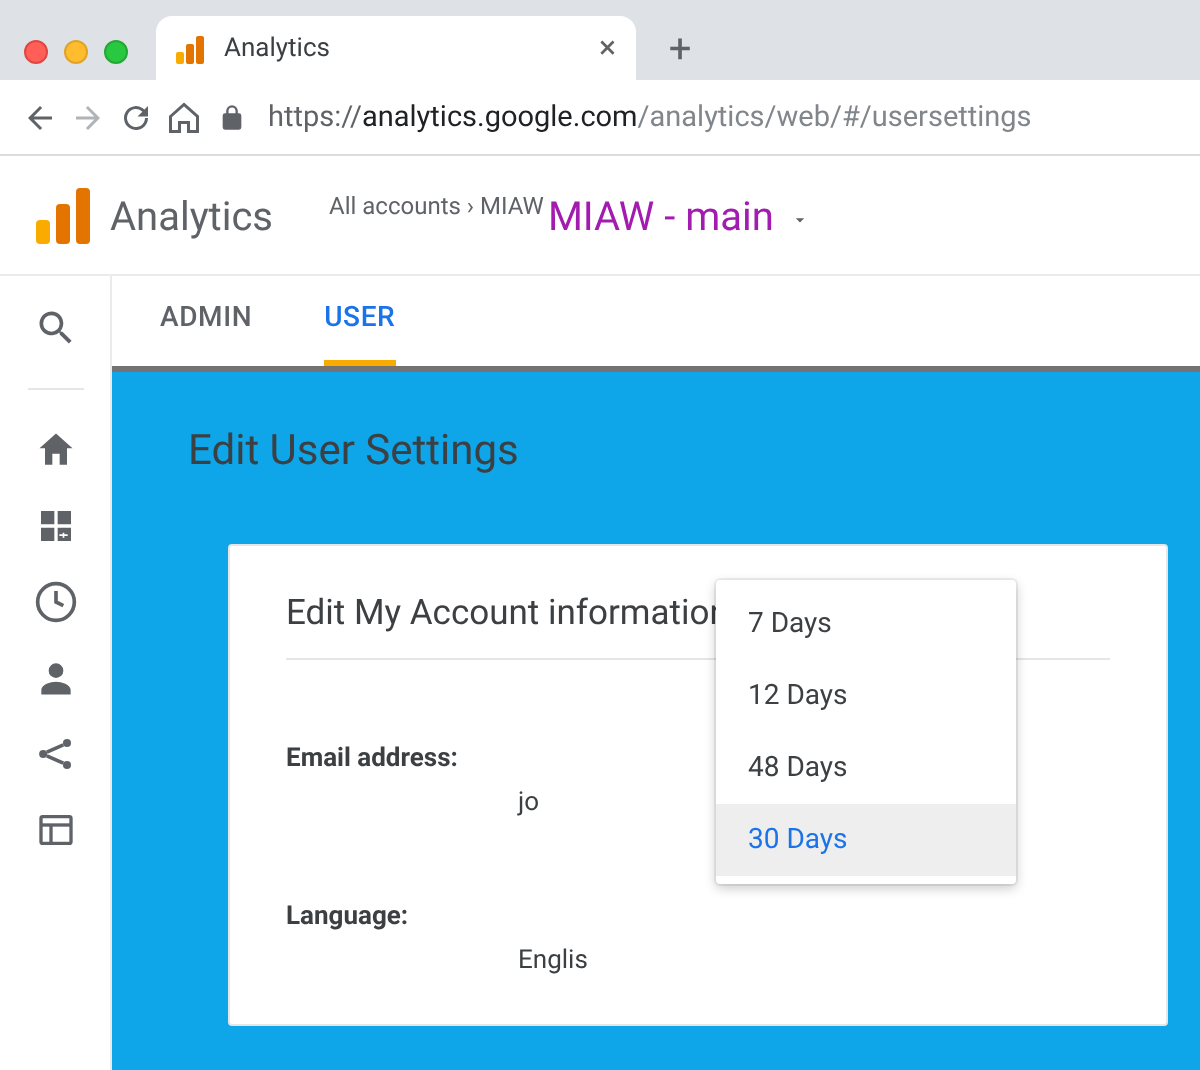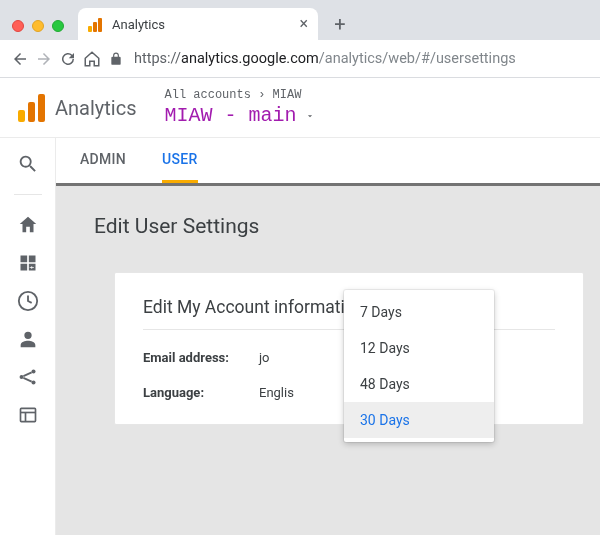--- a/index.html
+++ b/index.html
@@ -31,46 +31,46 @@
 
   
   .app-header { display: flex; align-items: center; height: 60px; padding: 0 18px; gap: 18px; border-bottom: 1px solid #ebebeb; }
   .ga-logo { display: flex; align-items: center; gap: 10px; }
   .ga-logo .bars { display: flex; align-items: flex-end; gap: 3px; }
   .ga-logo .bars .lb { width: 7px; border-radius: 2px; }
   .ga-logo .bars .l1 { height: 12px; background: #f9ab00; }
   .ga-logo .bars .l2 { height: 20px; background: #e37400; }
   .ga-logo .bars .l3 { height: 28px; background: #e37400; }
   .ga-logo-text { font-size: 20px; color: #5f6368; }
-  .account-picker { display: flex; flex-direction: column; gap: 2px; margin-left: 10px; font-family: Liberation Mono, monospace; }
+  .account-picker { display: flex; gap: 2px; margin-left: 10px; }
   .bc { font-size: 12px; color: #5f6368; }
   .acct-line { display: flex; align-items: center; gap: 8px; font-size: 20px; color: #a21caf; }
   .caret { color: #5f6368; }
 
   .app-body { display: flex; height: calc(535px - 40px - 38px - 60px); }
   .sidebar { width: 56px; background: #fff; border-right: 1px solid #ebebeb; display: flex; flex-direction: column; align-items: center; padding-top: 14px; gap: 14px; }
   .sidebar .divider { width: 28px; height: 1px; background: #e6e6e6; margin: 4px 0; }
   .side-ic { width: 24px; height: 24px; display: flex; align-items: center; justify-content: center; color: #5f6368; }
   .side-ic svg { fill: #5f6368; }
 
   .content { flex: 1; background: #fff; display: flex; flex-direction: column; }
   .tabs-row { display: flex; height: 48px; align-items: stretch; padding-left: 24px; gap: 36px; border-bottom: 3px solid #737373; font-size: 14px; font-weight: 500; letter-spacing: .3px; }
   .tab-item { display: flex; align-items: center; color: #5f6368; border-bottom: 3px solid transparent; }
   .tab-item.active { color: #1a73e8; border-bottom-color: #f9ab00; }
 
-  .page { padding: 28px 0 0 34px; background: #e5e5e5; flex: 1; position: relative; }
+  .page { padding: 28px 0 0 34px; background: #0ea5e9; flex: 1; position: relative; }
   .page h1 { font-size: 21px; font-weight: 400; color: #3c4043; margin-bottom: 34px; padding-left: 4px; }
   .card { background: #fff; border: 1px solid #e6e6e6; border-radius: 2px; padding: 24px 28px; margin-left: 24px; width: 470px; }
   .card h2 { font-size: 17.5px; font-weight: 400; color: #3c4043; padding-bottom: 12px; border-bottom: 1px solid #e6e6e6; }
   .field-row { display: flex; align-items: center; margin-top: 20px; font-size: 13px; }
   .field-row .lbl { font-weight: 700; color: #3c4043; width: 116px; }
-  .field-row .val { color: #3c4043; }
+  .field-row .val { color: #3c4043; margin-top: 44px; }
 
   
-  .menu { position: absolute; left: 288px; top: 104px; width: 150px; background: #fff; border-radius: 2px; box-shadow: 0 2px 6px rgba(0,0,0,.22), 0 0 0 1px rgba(0,0,0,.06); font-size: 14px; color: #3c4043; z-index: 10; padding: 4px 0; }
+  .menu { position: absolute; left: 302px; top: 104px; width: 150px; background: #fff; border-radius: 2px; box-shadow: 0 2px 6px rgba(0,0,0,.22), 0 0 0 1px rgba(0,0,0,.06); font-size: 14px; color: #3c4043; z-index: 10; padding: 4px 0; }
   .menu-item { padding: 10px 16px; }
   .menu-item.sel { background: #eeeeee; color: #1a73e8; }
 </style>
 </head>
 <body>
 
 <div class="chrome">
   <div class="tab-strip">
     <div class="traffic-lights">
       <div class="tl red"></div>

